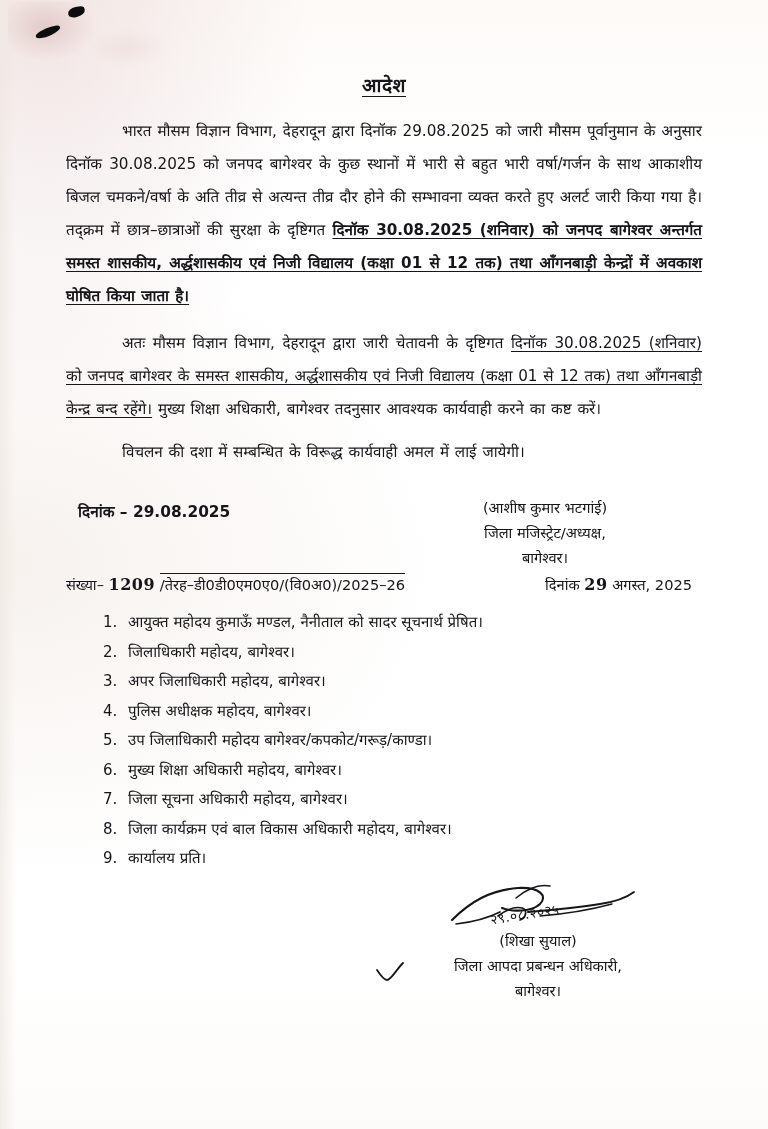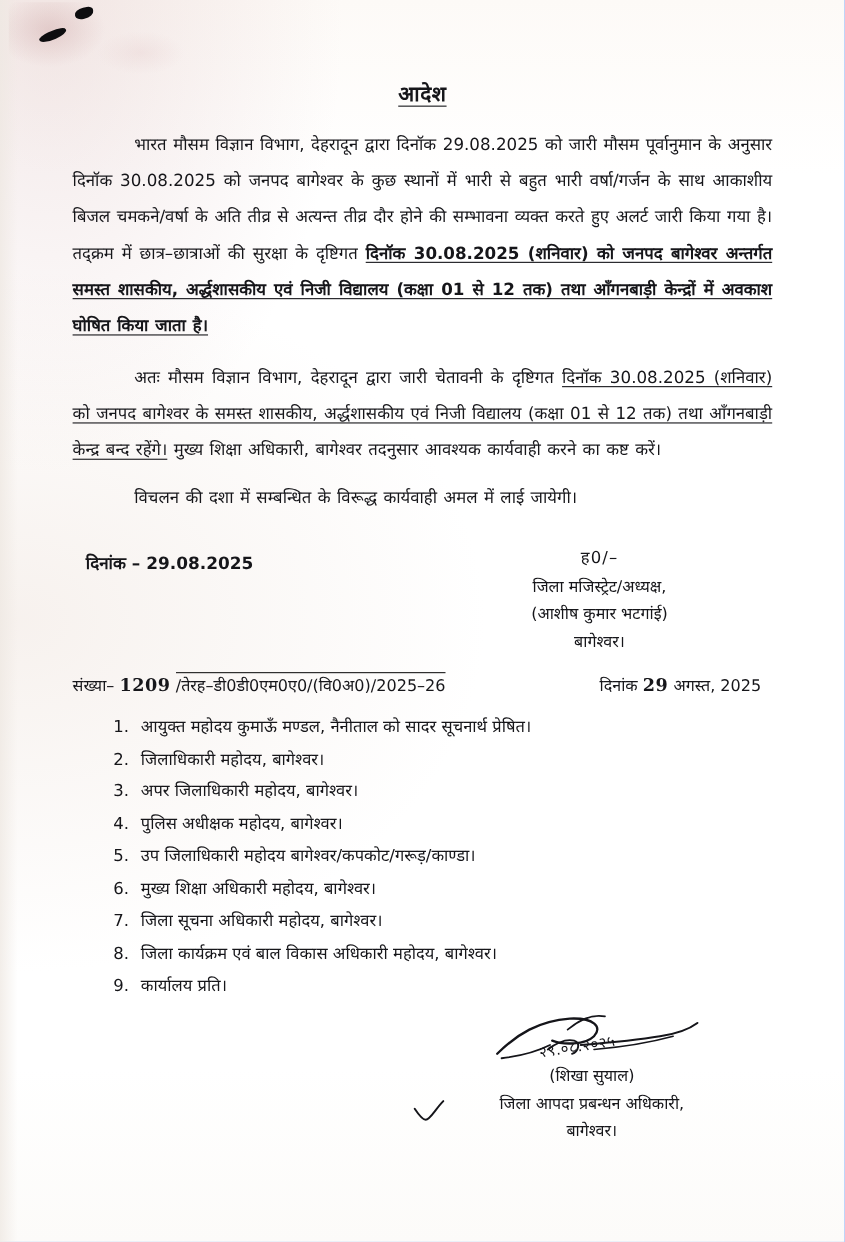--- a/index.html
+++ b/index.html
@@ -147,21 +147,21 @@
   }
   .office-header span {
     text-decoration: underline;
     text-underline-offset: 4px;
     text-decoration-thickness: 1.5px;
   }
   .ref-row {
     display: flex;
     justify-content: space-between;
     align-items: baseline;
-    margin-top: 15px;
+    margin-top: 3px;
     font-size: 14.6px;
   }
   .ref-no { white-space: nowrap; }
   .ref-date { white-space: nowrap; padding-right: 10px; }
   .handnum {
     font-family: "DejaVu Serif", serif;
     font-weight: 700;
     font-size: 16px;
     letter-spacing: 0.5px;
   }
@@ -231,23 +231,22 @@
 
     <p class="para p1"><span class="indent"></span><span>भारत मौसम विज्ञान विभाग, देहरादून द्वारा दिनॉक 29.08.2025 को जारी मौसम पूर्वानुमान के अनुसार दिनॉक 30.08.2025 को जनपद बागेश्वर के कुछ स्थानों में भारी से बहुत भारी वर्षा/गर्जन के साथ आकाशीय बिजल चमकने/वर्षा के अति तीव्र से अत्यन्त तीव्र दौर होने की सम्भावना व्यक्त करते हुए अलर्ट जारी किया गया है। तद्क्रम में छात्र–छात्राओं की सुरक्षा के दृष्टिगत </span><span class="bold-ul">दिनॉक 30.08.2025 (शनिवार) को जनपद बागेश्वर अन्तर्गत समस्त शासकीय, अर्द्धशासकीय एवं निजी विद्यालय (कक्षा 01 से 12 तक) तथा ऑंगनबाड़ी केन्द्रों में अवकाश घोषित किया जाता है।</span></p>
 
     <p class="para p2"><span class="indent"></span><span>अतः मौसम विज्ञान विभाग, देहरादून द्वारा जारी चेतावनी के दृष्टिगत </span><span class="ul">दिनॉक 30.08.2025 (शनिवार) को जनपद बागेश्वर के समस्त शासकीय, अर्द्धशासकीय एवं निजी विद्यालय (कक्षा 01 से 12 तक) तथा ऑंगनबाड़ी केन्द्र बन्द रहेंगे।</span><span> मुख्य शिक्षा अधिकारी, बागेश्वर तदनुसार आवश्यक कार्यवाही करने का कष्ट करें।</span></p>
 
     <p class="para p3"><span class="indent"></span><span>विचलन की दशा में सम्बन्धित के विरूद्ध कार्यवाही अमल में लाई जायेगी।</span></p>
 
     <div class="date-sign-row">
       <div class="order-date">दिनांक – 29.08.2025</div>
       <div class="sig-block">
-        <div class="sig-hand">ह0/–</div>
+        <div>(आशीष कुमार भटगांई)</div>
         <div>जिला मजिस्ट्रेट/अध्यक्ष,</div>
-        <div>(आशीष कुमार भटगांई)</div>
         <div>बागेश्वर।</div>
       </div>
     </div>
 
 
     <div class="ref-row">
       <div class="ref-no"><span>संख्या–</span> <span class="handnum">1209</span> <span class="overline-seg">/तेरह–डी0डी0एम0ए0/(वि0अ0)/2025–26</span></div>
       <div class="ref-date"><span>दिनांक</span> <span class="handnum">29</span> <span>अगस्त,   2025</span></div>
     </div>
 

